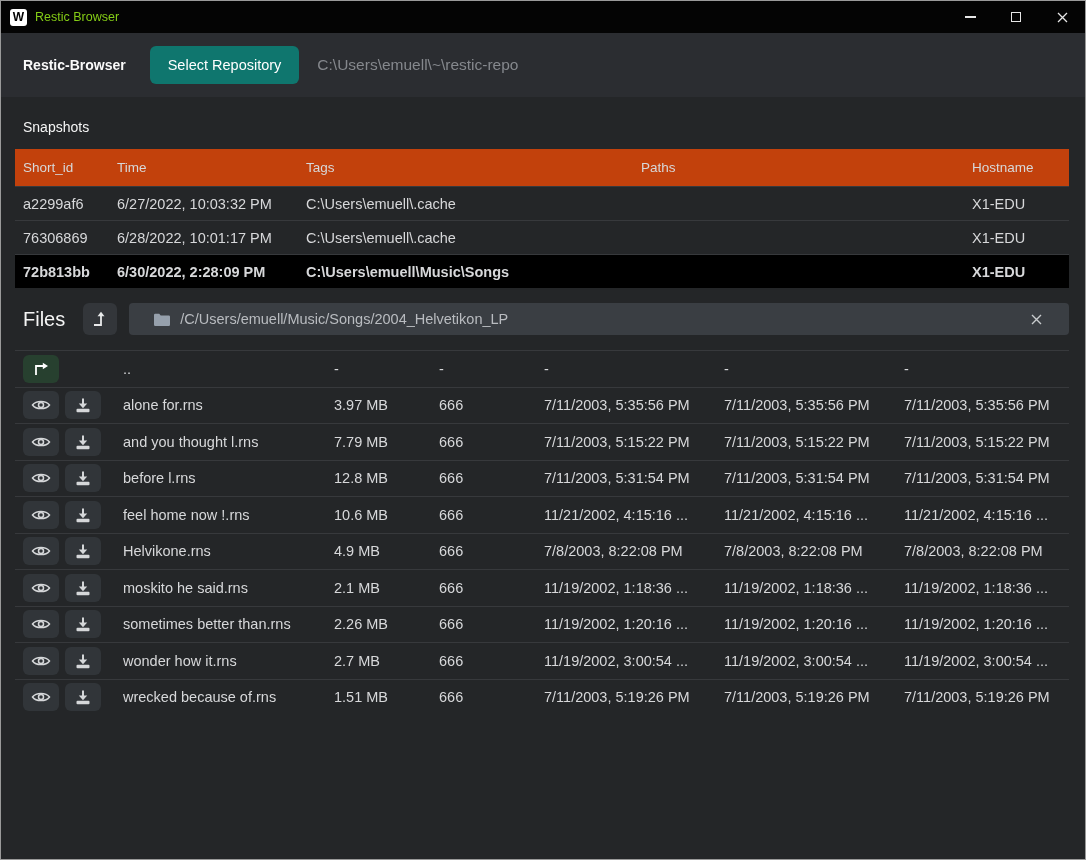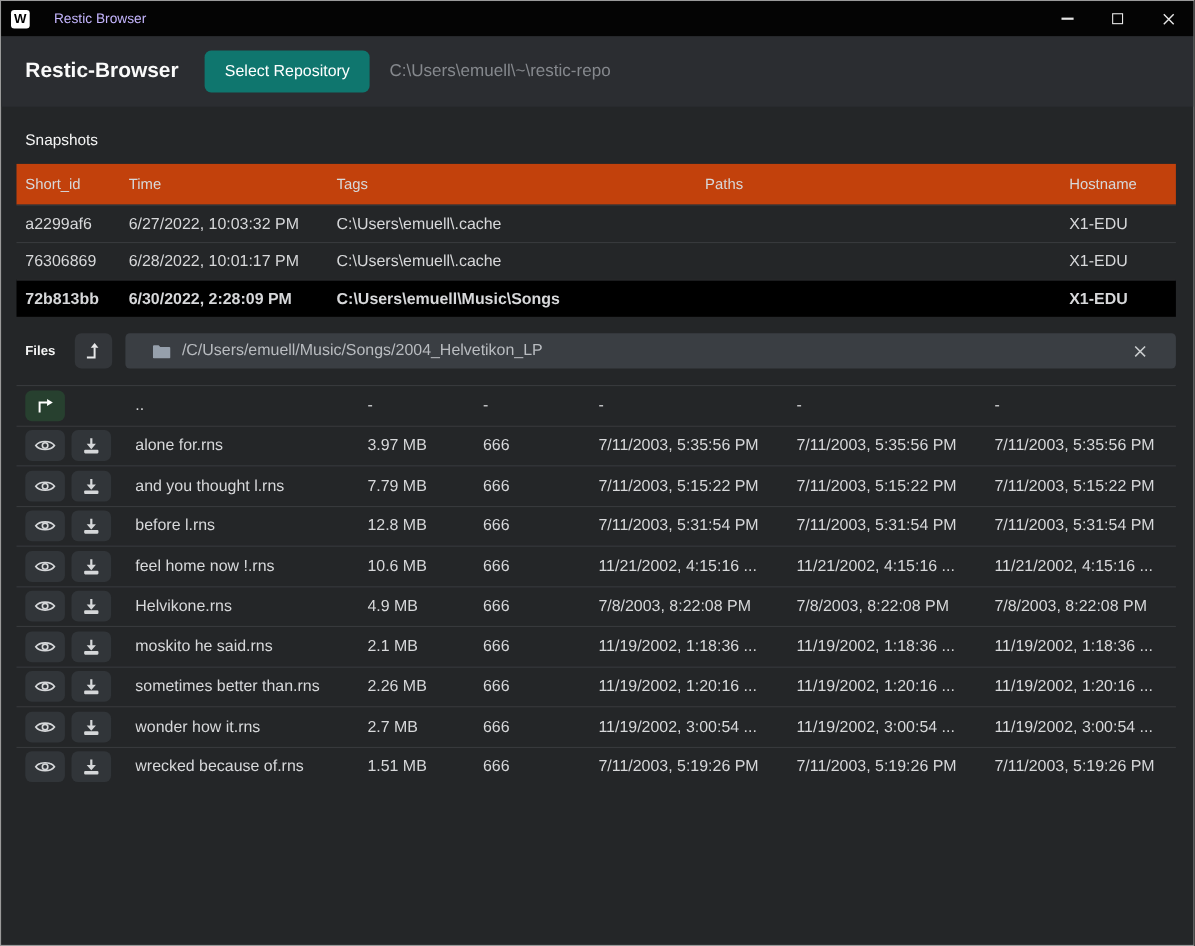--- a/index.html
+++ b/index.html
@@ -6,47 +6,47 @@
   html,body { background:#111; }
   .window {
     width:1086px; height:860px; position:relative; overflow:hidden;
     background:#242628; border:1px solid #9a9a9a;
     font-family:"Liberation Sans", sans-serif; color:#d9dadc;
   }
   
   .titlebar { height:32px; background:#040404; display:flex; align-items:center; padding-left:9px; }
   .app-badge { width:17px; height:17px; background:#ffffff; border-radius:3px; color:#000;
     font-weight:900; font-size:12px; display:flex; align-items:center; justify-content:center; }
-  .win-title { color:#c4b5fd; font-size:12.5px; margin-left:22px; }
+  .win-title { color:#84cc16; font-size:12.5px; margin-left:8px; }
   .win-controls { margin-left:auto; display:flex; height:100%; }
   .win-ctrl { width:46px; height:100%; display:flex; align-items:center; justify-content:center; background:transparent; border:none; cursor:pointer; }
   .glyph-min { width:11px; height:1.5px; background:#e6e6e6; display:block; }
   .glyph-max { width:10px; height:10px; border:1.2px solid #e6e6e6; display:block; }
   
   .toolbar { height:64px; background:#2b2d31; display:flex; align-items:center; padding:0 22px; }
-  .app-name { font-size:19px; font-weight:bold; color:#fafafa; margin-right:24px; }
+  .app-name { font-size:14px; font-weight:bold; color:#fafafa; margin-right:24px; }
   .btn-select-repo { background:#0f766e; color:#ffffff; font-weight:normal; font-size:14.5px;
     font-family:"Liberation Sans", sans-serif; padding:0 18px; height:38px; border-radius:6px; border:none; cursor:pointer; }
   .repo-path { color:#85888d; font-size:15.5px; margin-left:18px; }
   
   .section-heading { font-size:14px; font-weight:normal; color:#f5f5f5; padding:22px 22px 14px 22px; }
   .table { margin:0 16px 0 14px; font-size:14.5px; }
   .thead { display:grid; align-items:center; background:#c2410c; height:37px; padding-left:8px;
     font-size:13.5px; color:#d0d2d4; }
   .snap-cols { grid-template-columns:94px 189px 335px 331px 1fr; }
   .file-cols { grid-template-columns:100px 211px 105px 105px 180px 180px 1fr; }
   .row { display:grid; align-items:center; border-top:1px solid #37393c; padding-left:8px;
     white-space:nowrap; overflow:hidden; }
   .snap-row { height:34px; cursor:default; }
   .snap-row.selected { background:#000000;font-weight:bold; }
   .f-row { height:36.5px; }
   .cell { overflow:hidden; text-overflow:ellipsis; white-space:nowrap; padding-right:10px; color:#d7d8da; }
   
   .files-bar { display:flex; align-items:center; padding:15px 16px 15px 22px; }
-  .files-heading { font-size:12px; font-weight:bold; color:#f5f5f5; margin-right:18px; }
+  .files-heading { font-size:20px; font-weight:normal; color:#f5f5f5; margin-right:18px; }
   .small-btn { width:34px; height:32px; background:#33363a; border:none; border-radius:6px;
     display:flex; align-items:center; justify-content:center; cursor:pointer; margin-right:12px; flex:none; }
   .path-bar { flex:1; height:32px; background:#3a3e43; border-radius:4px; display:flex;
     align-items:center; padding:0 25px; gap:10px; color:#b9bcc0; font-size:14.5px; }
   .path-text { flex:1; overflow:hidden; text-overflow:ellipsis; white-space:nowrap; }
   .icon-btn-plain { background:none; border:none; cursor:pointer; display:flex; align-items:center; padding:2px; }
   
   .actions { display:flex; gap:6px; align-items:center; }
   .act-btn { width:36px; height:28px; background:#313539; border:none; border-radius:6px;
     display:flex; align-items:center; justify-content:center; cursor:pointer; }

